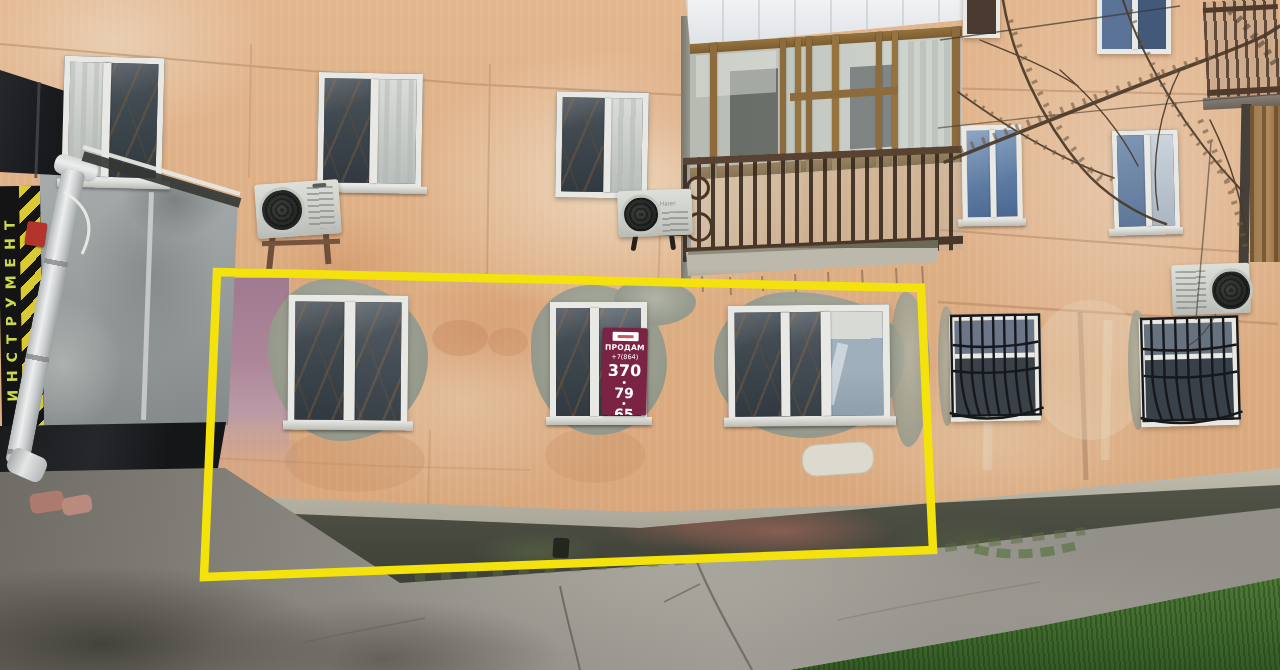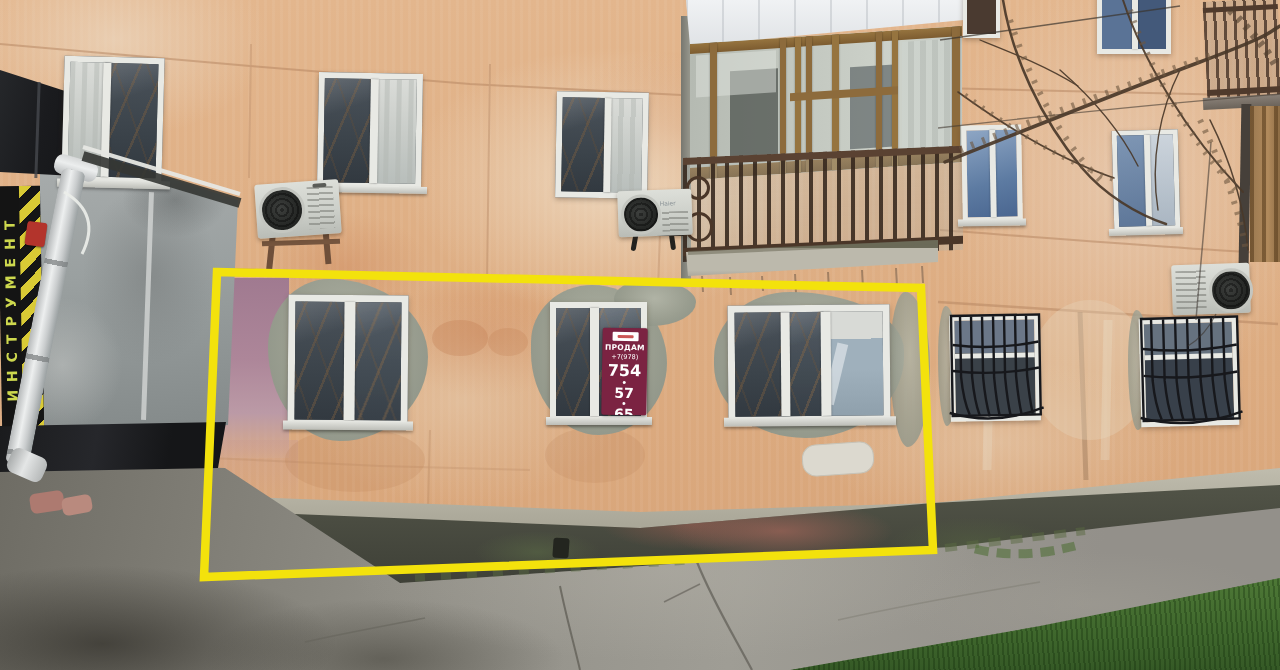--- a/index.html
+++ b/index.html
@@ -292,24 +292,24 @@
     <div class="pane glass-dark" style="left:42%;width:58%;filter:brightness(1.18);"></div>
     <div class="mull" style="left:40%;width:9px;"></div>
   </div>
   <div class="abs sill" style="left:546px;top:417px;width:106px;height:8px;z-index:9;"></div>
 
   <div class="abs" style="left: 602px; top: 328px; width: 45px; height: 87px; z-index: 10; transform: rotate(1deg); border-radius: 2px; box-shadow: rgba(0, 0, 0, 0.5) 0px 1px 3px; overflow: hidden; background-color: rgb(123, 35, 66);">
     <div style="width: 26px; height: 9px; margin: 4px auto 2px; border-radius: 1px; display: flex; align-items: center; justify-content: center; background-color: rgb(255, 255, 255);">
       <div style="width:16px;height:3px;background:#c23a38;opacity:.85;border-radius:1px;"></div>
     </div>
     <div style="color:#fff;font-weight:bold;font-size:7.5px;text-align:center;letter-spacing:.3px;">ПРОДАМ</div>
-    <div style="color:#fff;font-size:6.5px;text-align:center;margin-top:1px;">+7(978)</div>
-    <div class="ss-num" style="font-size:16px;margin-top:2px;">754</div>
+    <div style="color:#fff;font-size:6.5px;text-align:center;margin-top:1px;">+7(864)</div>
+    <div class="ss-num" style="font-size:16px;margin-top:2px;">370</div>
     <div class="ss-dot"></div>
-    <div class="ss-num" style="font-size:14px;">57</div>
+    <div class="ss-num" style="font-size:14px;">79</div>
     <div class="ss-dot"></div>
     <div class="ss-num" style="font-size:14px;">65</div>
   </div>
 
   <div class="abs win win7" style="left:728px;top:305px;width:162px;height:118px;z-index:9;transform:rotate(-.5deg);">
     <div class="pane glass-dark" style="left:0;width:33%;"></div>
     <div class="pane glass-dark" style="left:33%;width:27%;filter:brightness(1.1);"></div>
     <div class="pane" style="left:60%;width:40%;
       background:linear-gradient(180deg,#d8dad6 0 26%,#9fb0bc 26% 55%,#8fa0ac 100%);">
       <div class="abs" style="left:10%;top:30%;width:18%;height:60%;background:rgba(240,244,246,.55);transform:rotate(14deg);"></div>

